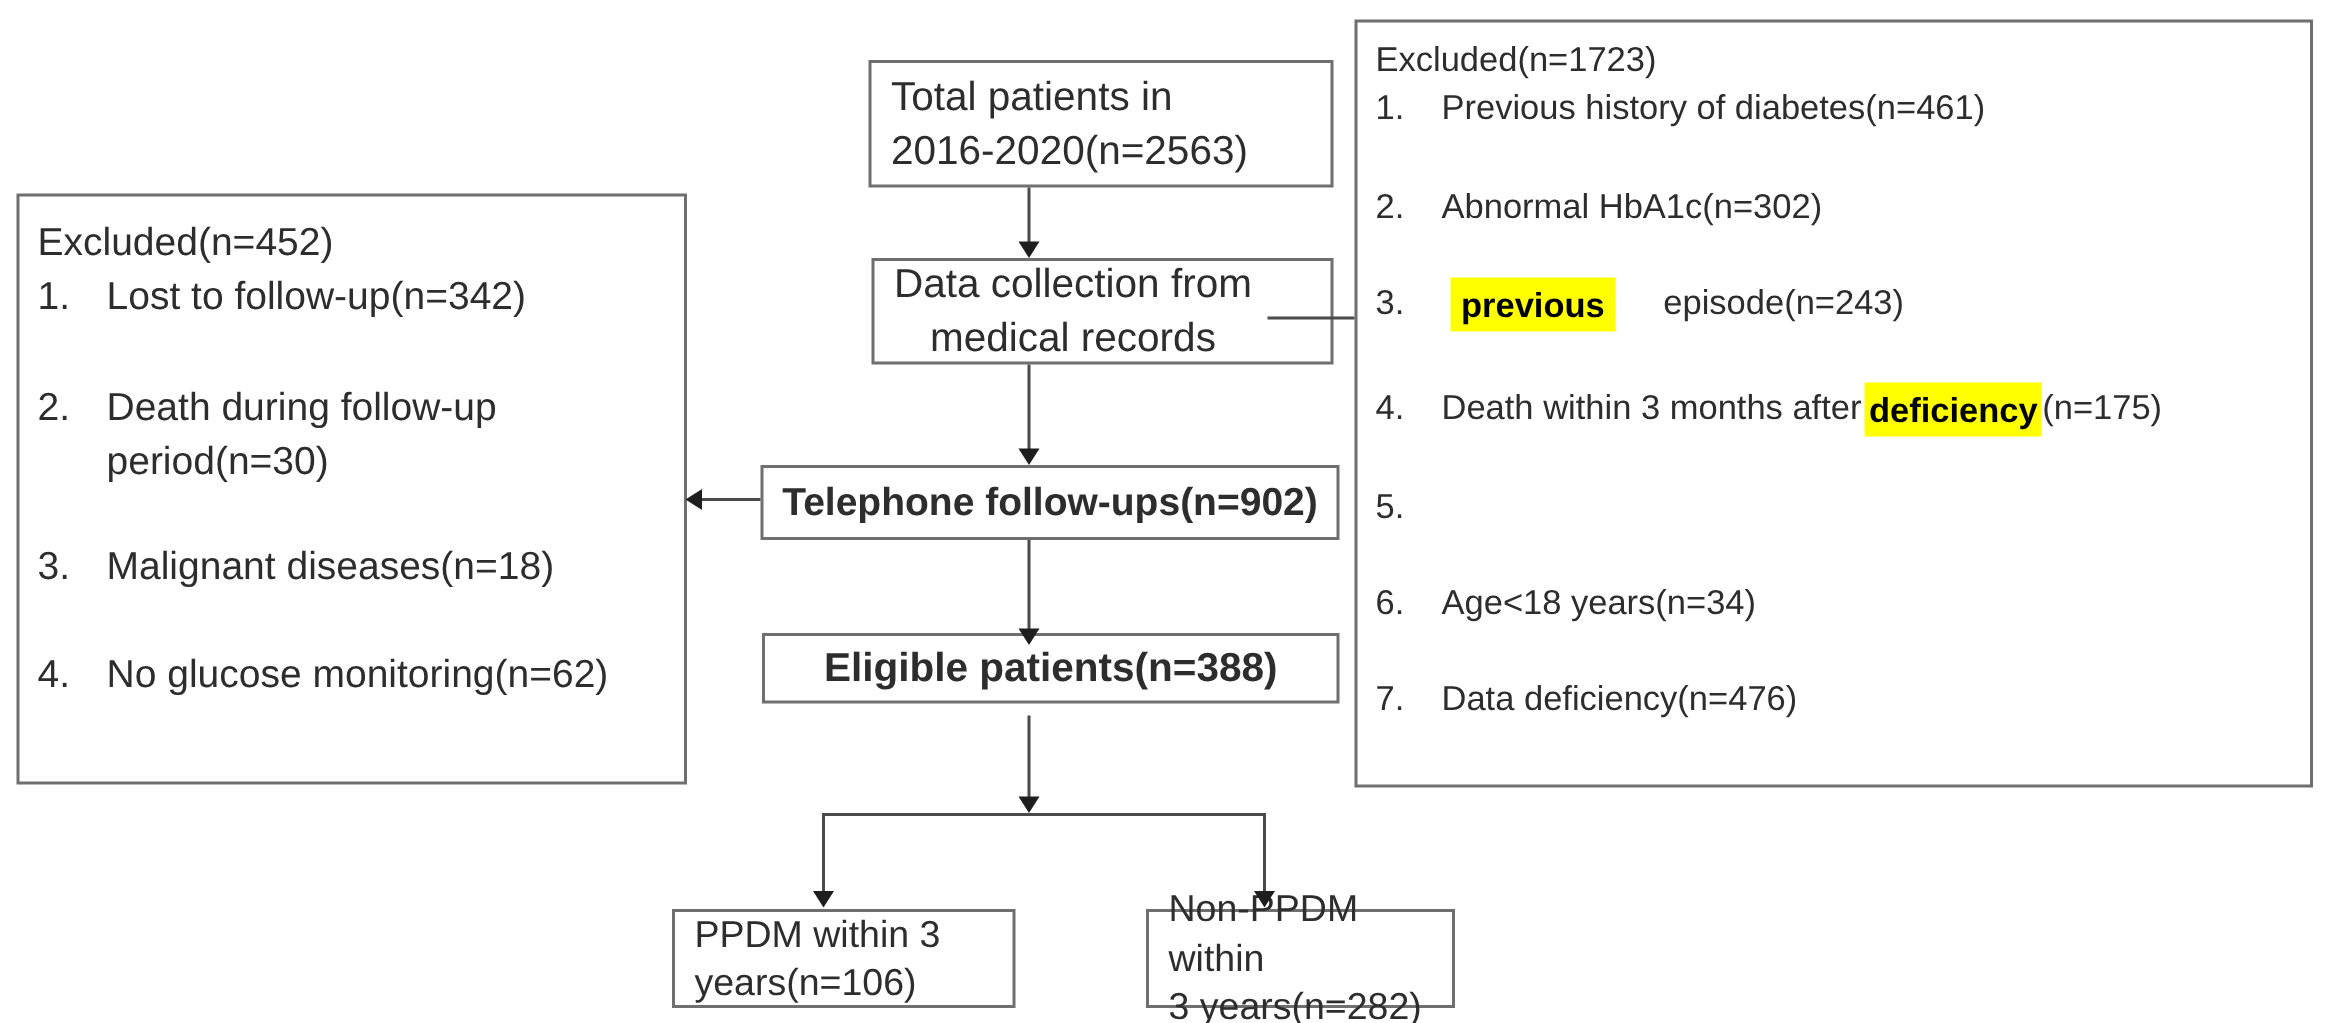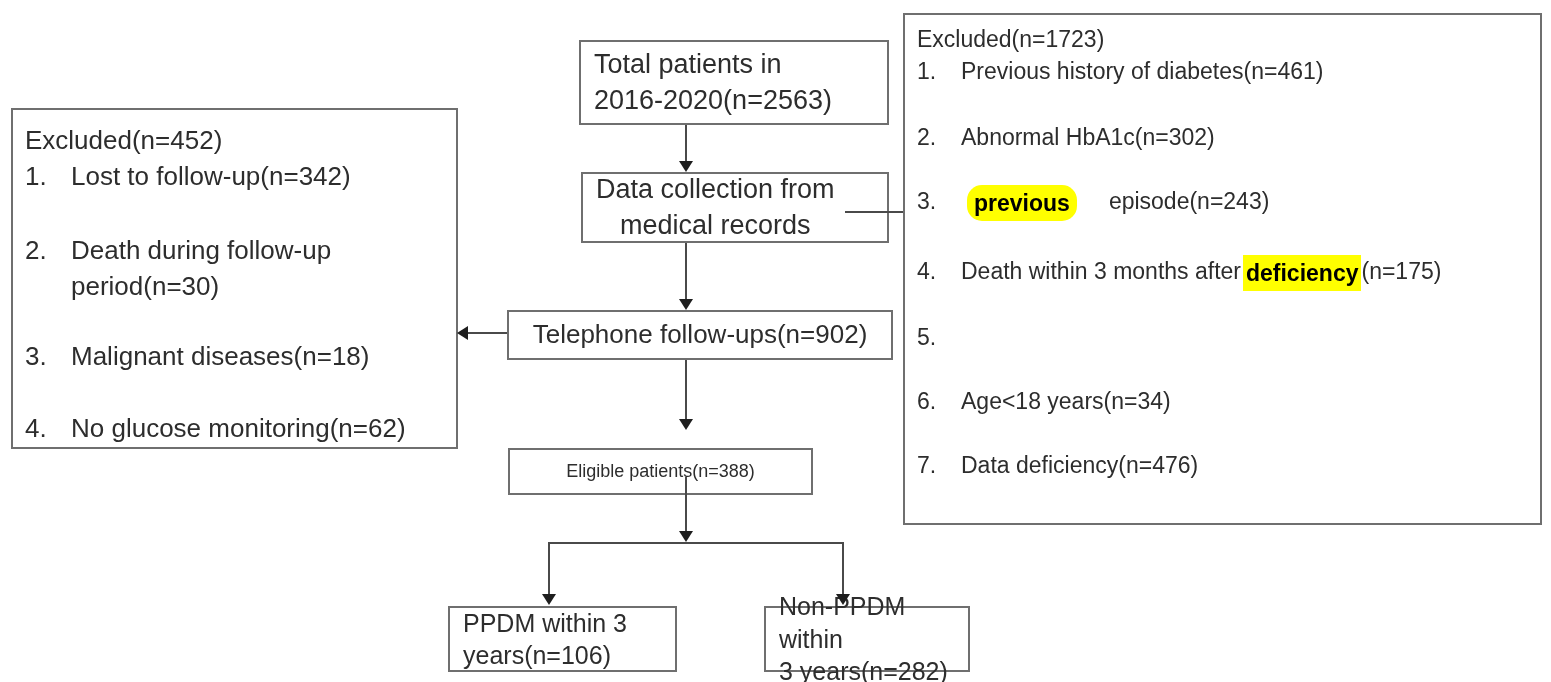--- a/index.html
+++ b/index.html
@@ -17,32 +17,32 @@
     background: #ffffff;
     box-sizing: border-box;
     display: flex;
     align-items: center;
   }
   .flow-label {
     white-space: pre-line;
     line-height: 1.3;
   }
   .pad-left { padding-left: 13px; margin-left: 44px; }
-  .centered { justify-content: center; text-align: center; }
+  .centered { justify-content: center; text-align: center; font-weight: bold; }
 
   
   #total-box    { left: 535px; top: 40px;  width: 310px; height: 85px; font-size: 27px; }
   #collect-box  { left: 537px; top: 172px; width: 308px; height: 71px; font-size: 27px; text-align: center; }
   #phone-box    { left: 507px; top: 310px; width: 386px; height: 50px; font-size: 26px; }
-  #eligible-box { left: 508px; top: 448px; width: 305px; height: 47px; font-size: 18px; }
+  #eligible-box { left: 508px; top: 422px; width: 385px; height: 47px; font-size: 27px; }
   #ppdm-box     { left: 404px; top: 606px; width: 229px; height: 66px; font-size: 25px; }
   #nonppdm-box  { left: 720px; top: 606px; width: 206px; height: 66px; font-size: 25px; }
 
   
-  #left-excluded-box  { left: 11px;  top: 108px; width: 447px; height: 341px; align-items: flex-start; }
+  #left-excluded-box  { left: 11px;  top: 129px; width: 447px; height: 394px; align-items: flex-start; }
   #right-excluded-box { left: 903px; top: 13px;  width: 639px; height: 512px; align-items: flex-start; }
   .list-wrap { position: relative; width: 100%; height: 100%; }
   .list-title { position: absolute; left: 12px; white-space: nowrap; }
   .list-item { position: absolute; left: 12px; display: flex; align-items: flex-start; white-space: nowrap; }
   #left-excluded-box  .list-title, #left-excluded-box .list-item  { font-size: 26px; line-height: 36px; }
   #right-excluded-box .list-title, #right-excluded-box .list-item { font-size: 23px; line-height: 32px; }
   #left-excluded-box  .num { width: 46px; flex: 0 0 46px; }
   #right-excluded-box .num { width: 44px; flex: 0 0 44px; }
 
   #l-title { top: 12px; }
@@ -60,21 +60,21 @@
   #r-item-4 { top: 306px; }
   #r-item-5 { top: 370px; }
   #r-item-6 { top: 434px; }
 
   .hl {
     background: #ffff00;
     color: #000000;
     font-weight: bold;
     padding: 2px 7px;
   }
-  #r-item-2 .hl { margin-left: 6px; border-radius: 15px; }
+  #r-item-2 .hl { margin-left: 6px; }
   #r-item-2 .rest { margin-left: 32px; }
   #r-item-3 .hl { margin-left: 2px; padding: 2px 3px; }
 
   
   .vline { position: absolute; width: 2px; background: #4a4a4a; }
   .hline { position: absolute; height: 2px; background: #4a4a4a; }
   #v1 { left: 685px; top: 125px; height: 37px; }
   #v2 { left: 685px; top: 243px; height: 58px; }
   #v3 { left: 685px; top: 360px; height: 61px; }
   #v4 { left: 685px; top: 477px; height: 57px; }

